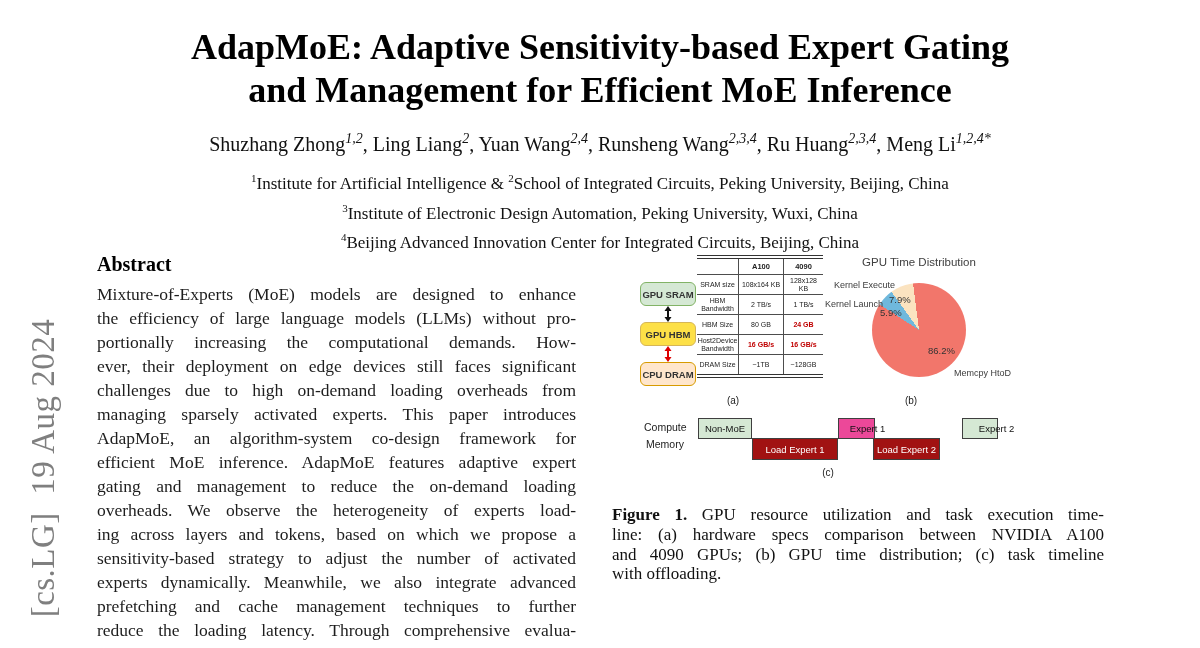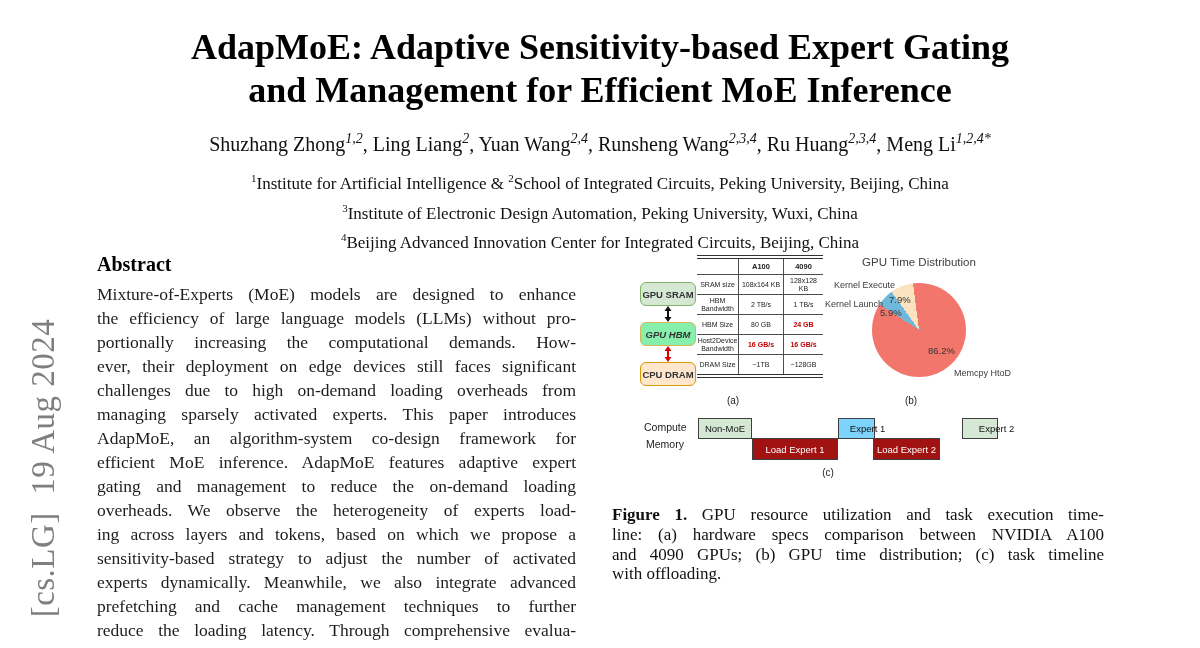--- a/index.html
+++ b/index.html
@@ -128,21 +128,21 @@
     </div>
 
   <div class="figure1">
 
     <div class="hw-box hw0" style="background: rgb(213, 232, 212); border-color: rgb(130, 179, 102);">GPU SRAM</div>
     <svg class="hw-arrow arrow0" viewBox="0 0 12 16">
       <polygon class="ah" points="6,0 2.5,5 9.5,5" fill="#111111"></polygon>
       <rect class="ah" x="5" y="4" width="2" height="8" fill="#111111"></rect>
       <polygon class="ah" points="6,16 2.5,11 9.5,11" fill="#111111"></polygon>
     </svg>
-    <div class="hw-box hw1" style="background: #86efac; border-color: rgb(214, 182, 86); font-style: italic;">GPU HBM</div>
+    <div class="hw-box hw1" style="background: #fde047; border-color: rgb(214, 182, 86);">GPU HBM</div>
     <svg class="hw-arrow arrow1" viewBox="0 0 12 16">
       <polygon class="ah" points="6,0 2.5,5 9.5,5" fill="#dd0000"></polygon>
       <rect class="ah" x="5" y="4" width="2" height="8" fill="#dd0000"></rect>
       <polygon class="ah" points="6,16 2.5,11 9.5,11" fill="#dd0000"></polygon>
     </svg>
     <div class="hw-box hw2" style="background: rgb(255, 230, 204); border-color: rgb(215, 155, 0);">CPU DRAM</div>
 
     <div class="spec-table">
         <div class="trow thead">
           <div class="tcell c0"></div>
@@ -186,21 +186,21 @@
     <div class="pie-label lbl-launch">Kernel Launch</div>
     <div class="pie-label pct pct-execute">7.9%</div>
     <div class="pie-label pct pct-launch">5.9%</div>
     <div class="pie-label pct pct-memcpy">86.2%</div>
     <div class="pie-label lbl-memcpy">Memcpy HtoD</div>
 
     <div class="tl-rowlabel rl-compute">Compute</div>
     <div class="tl-rowlabel rl-memory">Memory</div>
     <div class="tl-block tl-b0" style="background: rgb(213, 232, 212); color: rgb(17, 17, 17);">Non-MoE</div>
     <div class="tl-block tl-b1" style="background: rgb(161, 18, 18); color: rgb(255, 255, 255);">Load Expert 1</div>
-    <div class="tl-block tl-b2" style="background: #7dd3fc; color: rgb(17, 17, 17); padding-left: 22px;">Expert 1</div>
+    <div class="tl-block tl-b2" style="background: #ec4899; color: rgb(17, 17, 17); padding-left: 22px;">Expert 1</div>
     <div class="tl-block tl-b3" style="background: rgb(161, 18, 18); color: rgb(255, 255, 255);">Load Expert 2</div>
     <div class="tl-block tl-b4" style="background: rgb(213, 232, 212); color: rgb(17, 17, 17); padding-left: 33px;">Expert 2</div>
   </div>
 
   <div class="figure-caption">
       <div class="cap-line"><b>Figure 1.</b> GPU resource utilization and task execution time-</div>
       <div class="cap-line">line: (a) hardware specs comparison between NVIDIA A100</div>
       <div class="cap-line">and 4090 GPUs; (b) GPU time distribution; (c) task timeline</div>
       <div class="cap-line last">with offloading.</div>
     </div>

